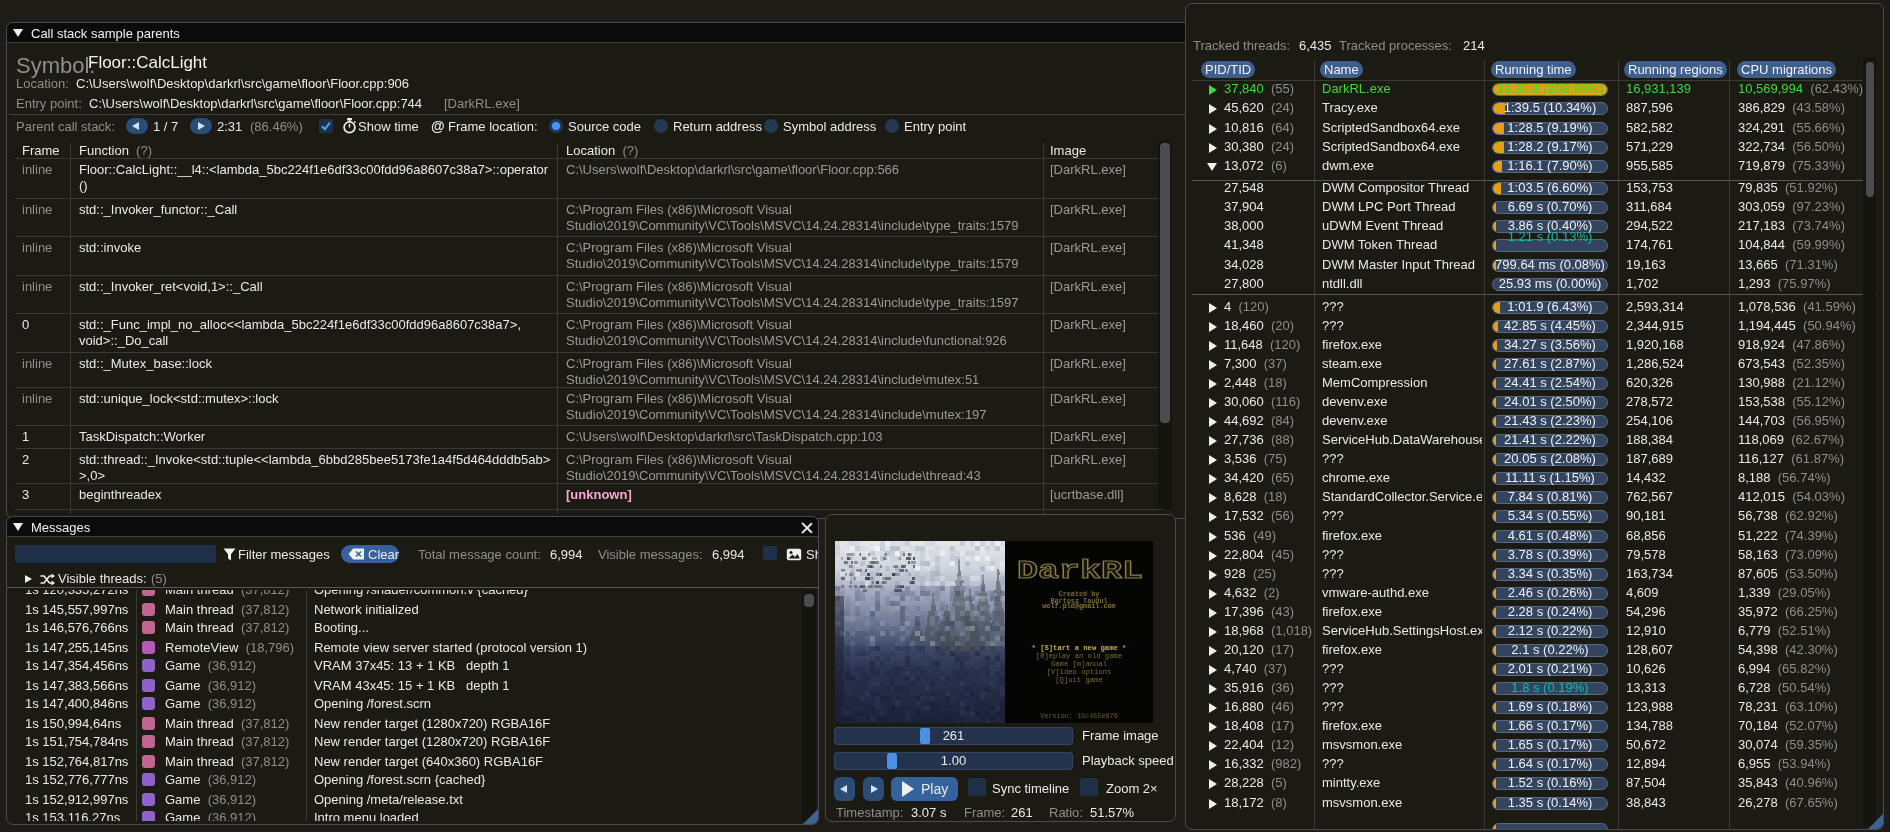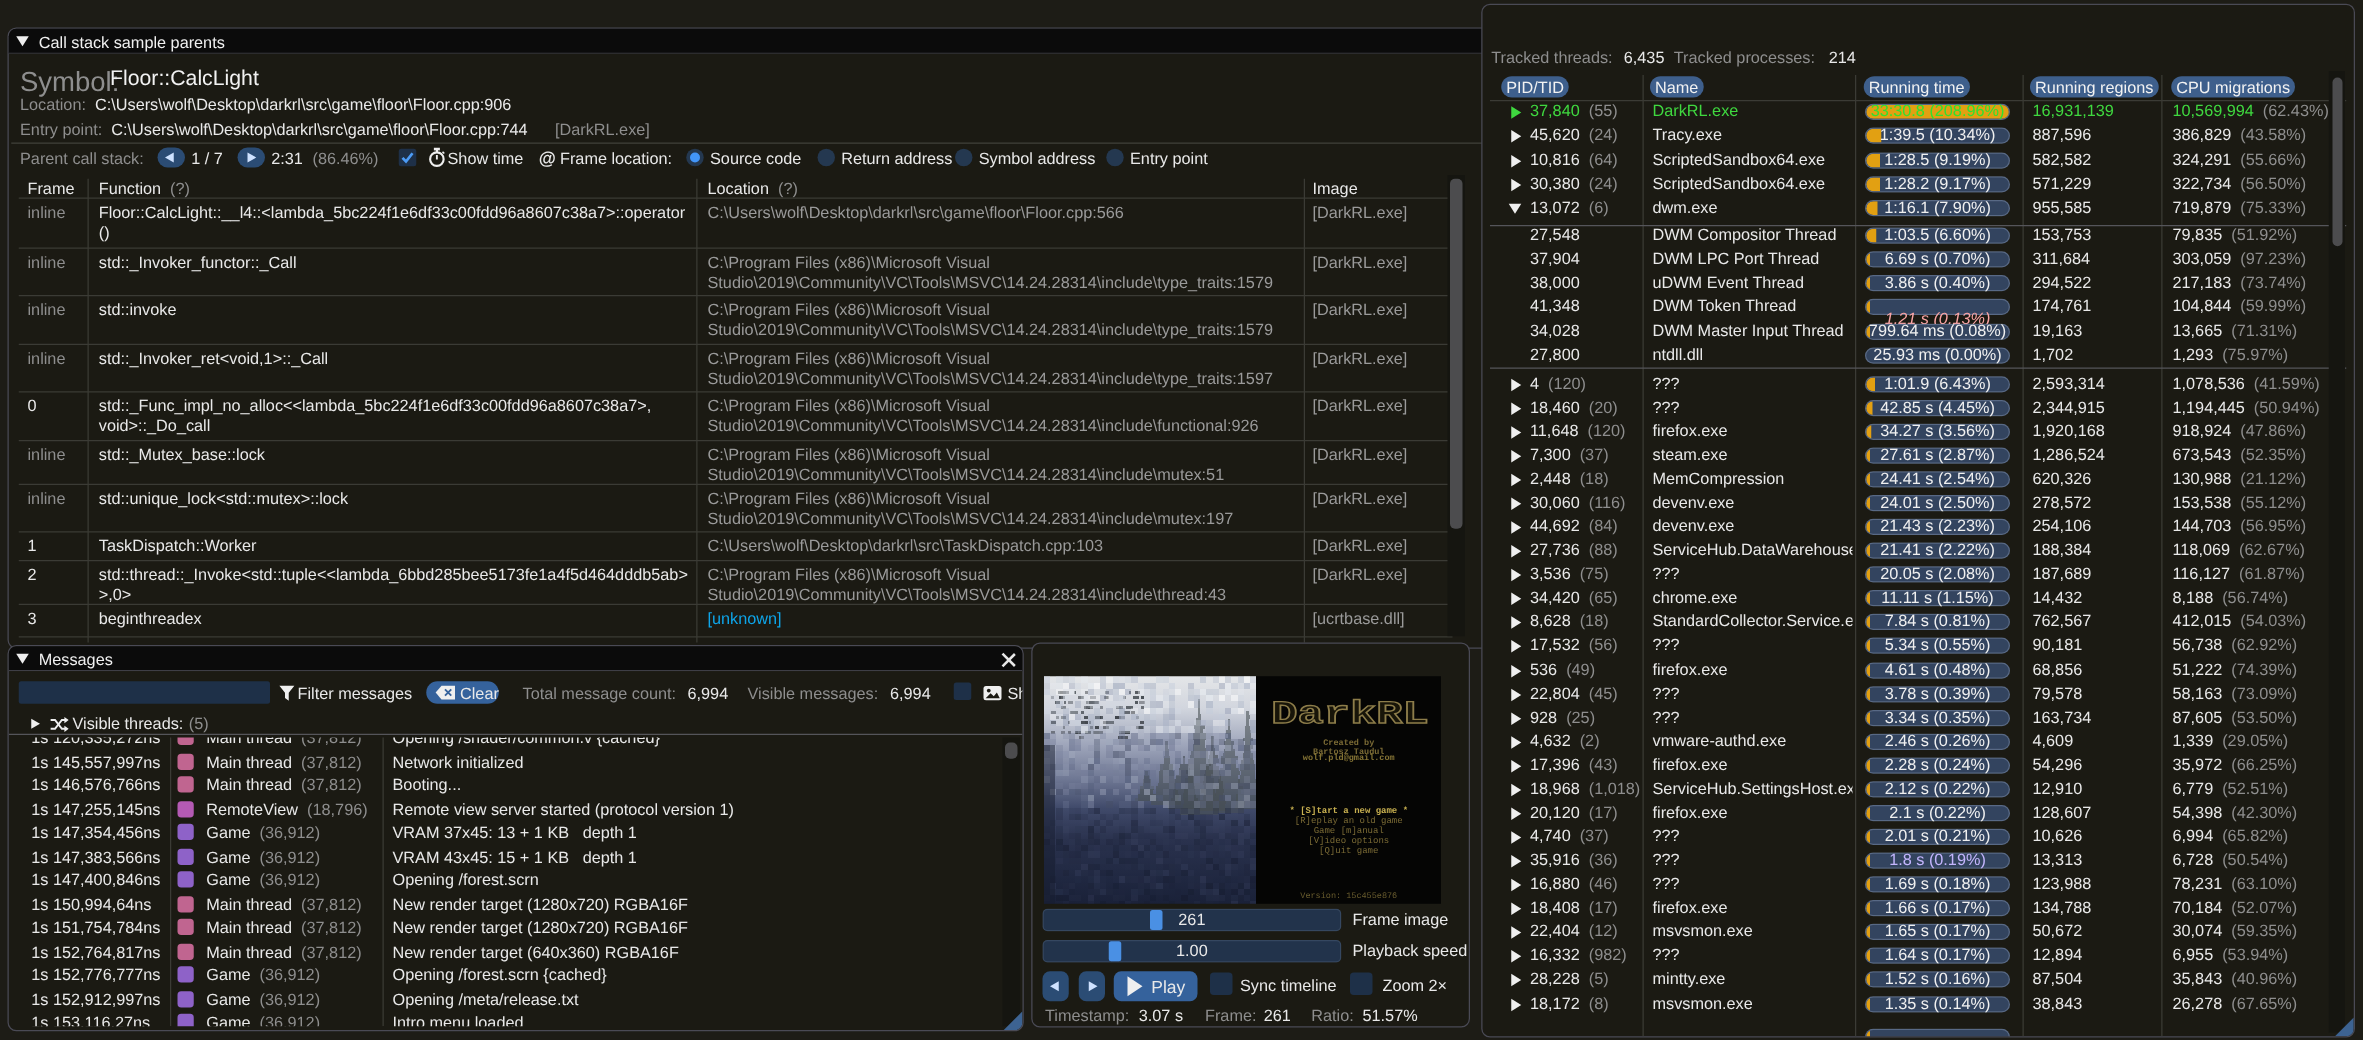--- a/index.html
+++ b/index.html
@@ -134,21 +134,21 @@
 <div class="rowt" style="left:559px;top:406px;color:#9a9a9a;">C:\Users\wolf\Desktop\darkrl\src\TaskDispatch.cpp:103</div>
 <div class="rowt" style="left:1043px;top:406px;color:#9a9a9a;">[DarkRL.exe]</div>
 <div class="hline" style="left:8px;width:1147px;top:460px;"></div>
 <div class="rowt wt" style="left:15px;top:429px;">2</div>
 <div class="rowt" style="left:72px;top:429px;">std::thread::_Invoke&lt;std::tuple&lt;&lt;lambda_6bbd285bee5173fe1a4f5d464dddb5ab&gt;<br>&gt;,0&gt;</div>
 <div class="rowt" style="left:559px;top:429px;color:#9a9a9a;">C:\Program Files (x86)\Microsoft Visual<br>Studio\2019\Community\VC\Tools\MSVC\14.24.28314\include\thread:43</div>
 <div class="rowt" style="left:1043px;top:429px;color:#9a9a9a;">[DarkRL.exe]</div>
 <div class="hline" style="left:8px;width:1147px;top:486px;"></div>
 <div class="rowt wt" style="left:15px;top:464px;">3</div>
 <div class="rowt" style="left:72px;top:464px;">beginthreadex</div>
-<div class="rowt" style="left:559px;top:464px;color:#0ea5e9;">[unknown]</div>
+<div class="rowt" style="left:559px;top:464px;color:#f9a8d4;font-weight:bold;">[unknown]</div>
 <div class="rowt" style="left:1043px;top:464px;color:#9a9a9a;">[ucrtbase.dll]</div>
 <div class="scrt" style="left:1151px;top:117px;width:14px;height:369px;"></div>
 <div class="scrh" style="left:1153px;top:120px;width:10px;height:280px;"></div>
 <div class="grip" style="right:0px;bottom:0px;"></div>
 </div>
 <div class="win" style="left:1185px;top:3px;width:699px;height:827px;overflow:hidden;">
 <div class="abs g" style="left:7px;top:34px;">Tracked threads:</div>
 <div class="abs" style="left:113px;top:34px;">6,435</div>
 <div class="abs g" style="left:153px;top:34px;">Tracked processes:</div>
 <div class="abs" style="left:277px;top:34px;">214</div>
@@ -230,21 +230,21 @@
         <div class="barf" style="width:3px;border-radius:7px 0 0 7px;"></div>
       </div>
       <div class="bartx" style="left:306px;top:214px;color:#f0f0f0;">3.86 s (0.40%)</div>
       <div class="rowt wt" style="left:440px;top:214px;">294,522</div>
       <div class="rowt wt" style="left:552px;top:214px;">217,183&nbsp; <span class="g">(73.74%)</span></div>
 <div class="rowt wt" style="left:38px;top:233px;">41,348</div>
       <div class="rowt wt" style="left:136px;top:233px;max-width:160px;overflow:hidden;">DWM Token Thread</div>
       <div class="bar" style="left:306px;top:235px;">
         <div class="barf" style="width:3px;border-radius:7px 0 0 7px;"></div>
       </div>
-      <div class="bartx" style="left:306px;top:243px;color:#fca5a5;font-style:italic;">1.21 s (0.13%)</div>
+      <div class="bartx" style="left:306px;top:225px;color:#14b8a6;">1.21 s (0.13%)</div>
       <div class="rowt wt" style="left:440px;top:233px;">174,761</div>
       <div class="rowt wt" style="left:552px;top:233px;">104,844&nbsp; <span class="g">(59.99%)</span></div>
 <div class="rowt wt" style="left:38px;top:253px;">34,028</div>
       <div class="rowt wt" style="left:136px;top:253px;max-width:160px;overflow:hidden;">DWM Master Input Thread</div>
       <div class="bar" style="left:306px;top:255px;">
         <div class="barf" style="width:3px;border-radius:7px 0 0 7px;"></div>
       </div>
       <div class="bartx" style="left:306px;top:253px;color:#f0f0f0;">799.64 ms (0.08%)</div>
       <div class="rowt wt" style="left:440px;top:253px;">19,163</div>
       <div class="rowt wt" style="left:552px;top:253px;">13,665&nbsp; <span class="g">(71.31%)</span></div>
@@ -434,21 +434,21 @@
       </div>
       <div class="bartx" style="left:306px;top:657px;color:#f0f0f0;">2.01 s (0.21%)</div>
       <div class="rowt wt" style="left:440px;top:657px;">10,626</div>
       <div class="rowt wt" style="left:552px;top:657px;">6,994&nbsp; <span class="g">(65.82%)</span></div>
 <div style="position:absolute;left:23px;top:680px;width:0;height:0;border-top:5px solid transparent;border-bottom:5px solid transparent;border-left:8px solid #efefef;"></div>
       <div class="rowt wt" style="left:38px;top:676px;">35,916&nbsp; <span class="g">(36)</span></div>
       <div class="rowt wt" style="left:136px;top:676px;max-width:160px;overflow:hidden;">???</div>
       <div class="bar" style="left:306px;top:678px;">
         <div class="barf" style="width:3px;border-radius:7px 0 0 7px;"></div>
       </div>
-      <div class="bartx" style="left:306px;top:676px;color:#c4b5fd;">1.8 s (0.19%)</div>
+      <div class="bartx" style="left:306px;top:676px;color:#14b8a6;">1.8 s (0.19%)</div>
       <div class="rowt wt" style="left:440px;top:676px;">13,313</div>
       <div class="rowt wt" style="left:552px;top:676px;">6,728&nbsp; <span class="g">(50.54%)</span></div>
 <div style="position:absolute;left:23px;top:699px;width:0;height:0;border-top:5px solid transparent;border-bottom:5px solid transparent;border-left:8px solid #efefef;"></div>
       <div class="rowt wt" style="left:38px;top:695px;">16,880&nbsp; <span class="g">(46)</span></div>
       <div class="rowt wt" style="left:136px;top:695px;max-width:160px;overflow:hidden;">???</div>
       <div class="bar" style="left:306px;top:697px;">
         <div class="barf" style="width:3px;border-radius:7px 0 0 7px;"></div>
       </div>
       <div class="bartx" style="left:306px;top:695px;color:#f0f0f0;">1.69 s (0.18%)</div>
       <div class="rowt wt" style="left:440px;top:695px;">123,988</div>

